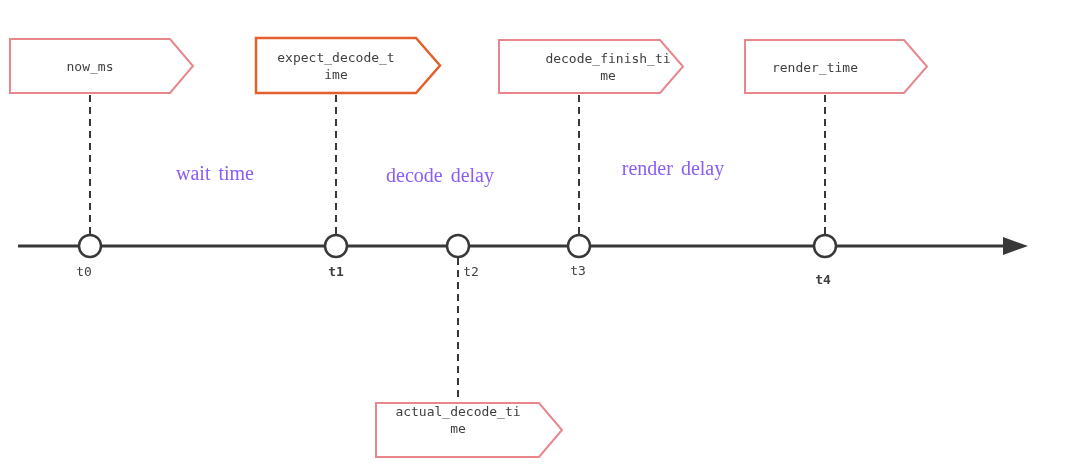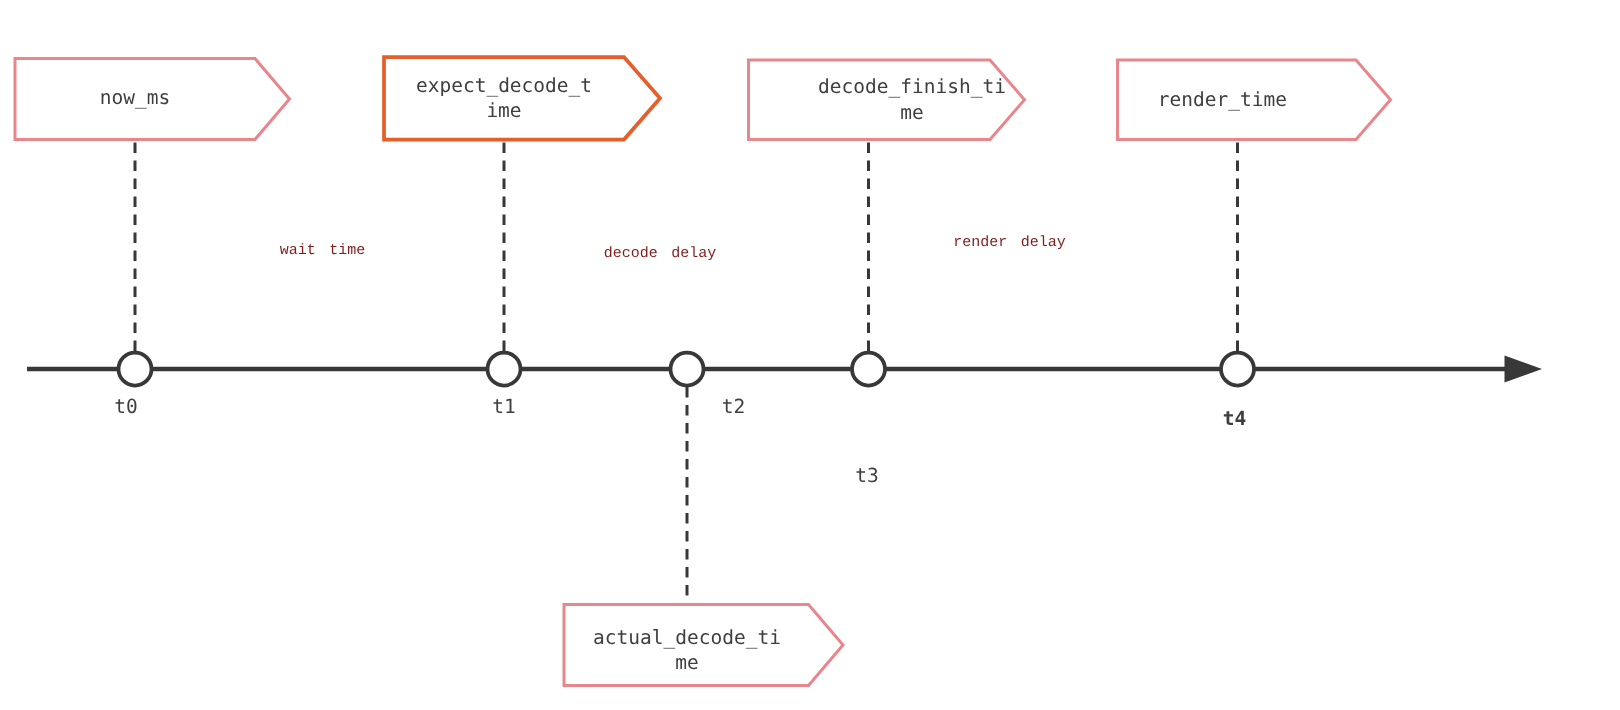--- a/index.html
+++ b/index.html
@@ -26,23 +26,23 @@
     position:absolute;
     transform:translateX(-50%);
     font-family:"DejaVu Sans Mono", monospace;
     font-size:13px;
     color:#3f3f3f;
     white-space:nowrap;
   }
   .span-label{
     position:absolute;
     transform:translateX(-50%);
-    font-family:Liberation Mono, monospace;
-    font-size:10px;
-    color:#7f1d1d;
+    font-family:Liberation Serif, serif;
+    font-size:20px;
+    color:#8b5cf6;
     white-space:nowrap;
     word-spacing:3px;
   }
   .shape{fill:#ffffff;}
   .shape.normal{stroke:var(--pink);stroke-width:2;}
   .shape.highlight{stroke:var(--orange);stroke-width:2.5;}
   .axis{stroke:var(--axis);stroke-width:3;fill:none;}
   .point{fill:#ffffff;stroke:var(--axis);stroke-width:2.5;}
   .connector{stroke:var(--axis);stroke-width:2;stroke-dasharray:7 5;fill:none;}
   .arrowhead{fill:var(--axis);stroke:none;}
@@ -75,26 +75,26 @@
     <polygon class="shape normal" points="745,40 904,40 927,66.5 904,93 745,93"></polygon>
     <polygon class="shape normal" points="376,403 539,403 562,430 539,457 376,457"></polygon>
   </svg>
 
   <div class="node-label" style="left:336px;top:66px;">expect_decode_t
 ime</div>
   <div class="node-label" style="left:90px;top:66px;">now_ms</div>
   <div class="node-label" style="left:580px;top:67px;margin-left:28px;">decode_finish_ti
 me</div>
   <div class="node-label" style="left:792px;top:67px;text-align:right;">render_time</div>
-  <div class="node-label" style="left:458px;top:434px;">actual_decode_ti
+  <div class="node-label" style="left:458px;top:420px;">actual_decode_ti
 me</div>
 
   <div class="tick-label" style="left:84px;top:264px;">t0</div>
-  <div class="tick-label" style="left:336px;top:264px;">t1</div>
-  <div class="tick-label" style="left:489px;top:264px;">t2</div>
-  <div class="tick-label" style="left:578px;top:263px;margin-top:47px;">t3</div>
+  <div class="tick-label" style="left:336px;top:264px;font-weight:bold;">t1</div>
+  <div class="tick-label" style="left:471px;top:264px;">t2</div>
+  <div class="tick-label" style="left:578px;top:263px;">t3</div>
   <div class="tick-label" style="left:823px;top:272px;font-weight:bold;">t4</div>
 
   <div class="span-label" style="left:215px;top:162px;">wait time</div>
   <div class="span-label" style="left:440px;top:164px;">decode delay</div>
   <div class="span-label" style="left:673px;top:157px;">render delay</div>
 
 </div>
 
 </body></html>

